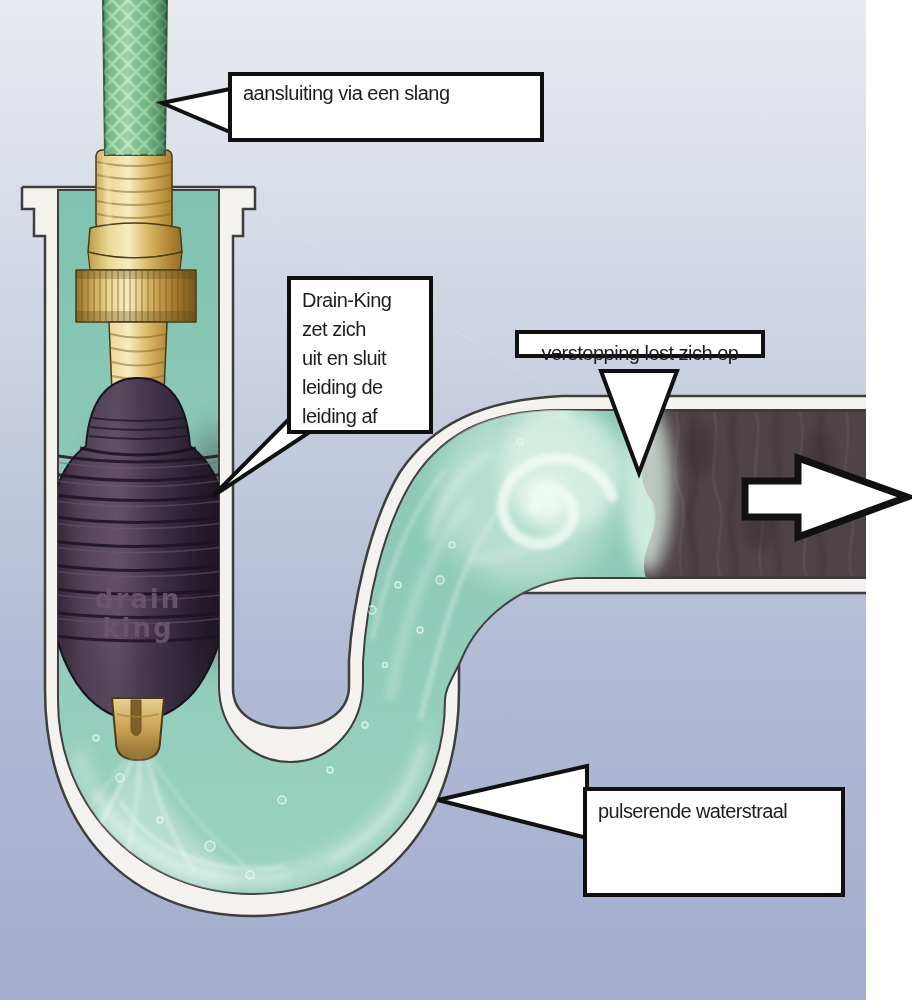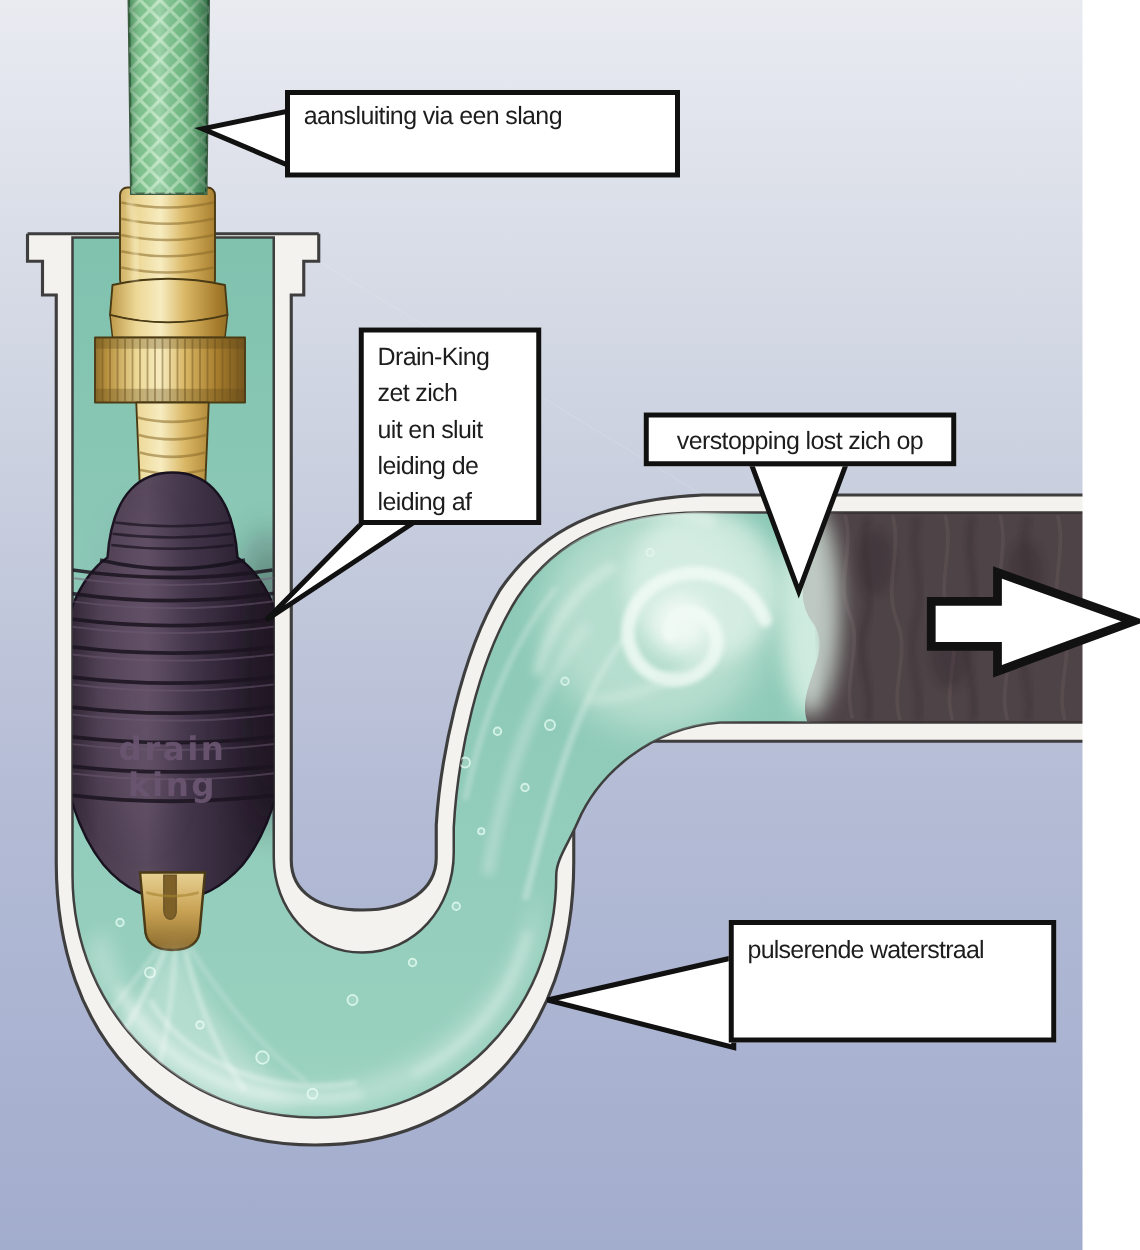--- a/index.html
+++ b/index.html
@@ -4,23 +4,23 @@
 <style>
   html,body{margin:0;padding:0;background:#fff;}
   #stage{position:relative;width:912px;height:1000px;overflow:hidden;
          font-family:"Liberation Sans",sans-serif;background:#fff;}
   #art{position:absolute;left:0;top:0;}
   .callout{position:absolute;box-sizing:border-box;background:#ffffff;
            border:4px solid #101010;color:#1d1d1d;padding:3px 11px;
            font-size:20px;letter-spacing:-0.5px;}
   .callout .ln{white-space:nowrap;}
   #co-hose{left:228px;top:72px;width:316px;height:70px;line-height:29px;}
-  #co-device{left:287px;top:262px;width:146px;height:158px;line-height:29px;padding-top:6px;}
-  #co-clog{left:515px;top:330px;width:250px;height:43px;line-height:33px;text-align:center;}
-  #co-jet{left:583px;top:736px;width:262px;height:98px;line-height:31px;padding-top:5px;letter-spacing:-0.6px;}
+  #co-device{left:287px;top:276px;width:146px;height:158px;line-height:29px;padding-top:6px;}
+  #co-clog{left:515px;top:330px;width:250px;height:28px;line-height:33px;text-align:center;}
+  #co-jet{left:583px;top:787px;width:262px;height:110px;line-height:31px;padding-top:5px;letter-spacing:-0.6px;}
 </style>
 </head>
 <body>
 
 <div id="stage">
 <svg id="art" width="912" height="1000" viewBox="0 0 912 1000" xmlns="http://www.w3.org/2000/svg">
   <defs>
     <linearGradient id="bgGrad" x1="0" y1="0" x2="0" y2="1000" gradientUnits="userSpaceOnUse">
       <stop offset="0" stop-color="#e9ebf1"></stop>
           <stop offset="0.35" stop-color="#ccd2e0"></stop>

